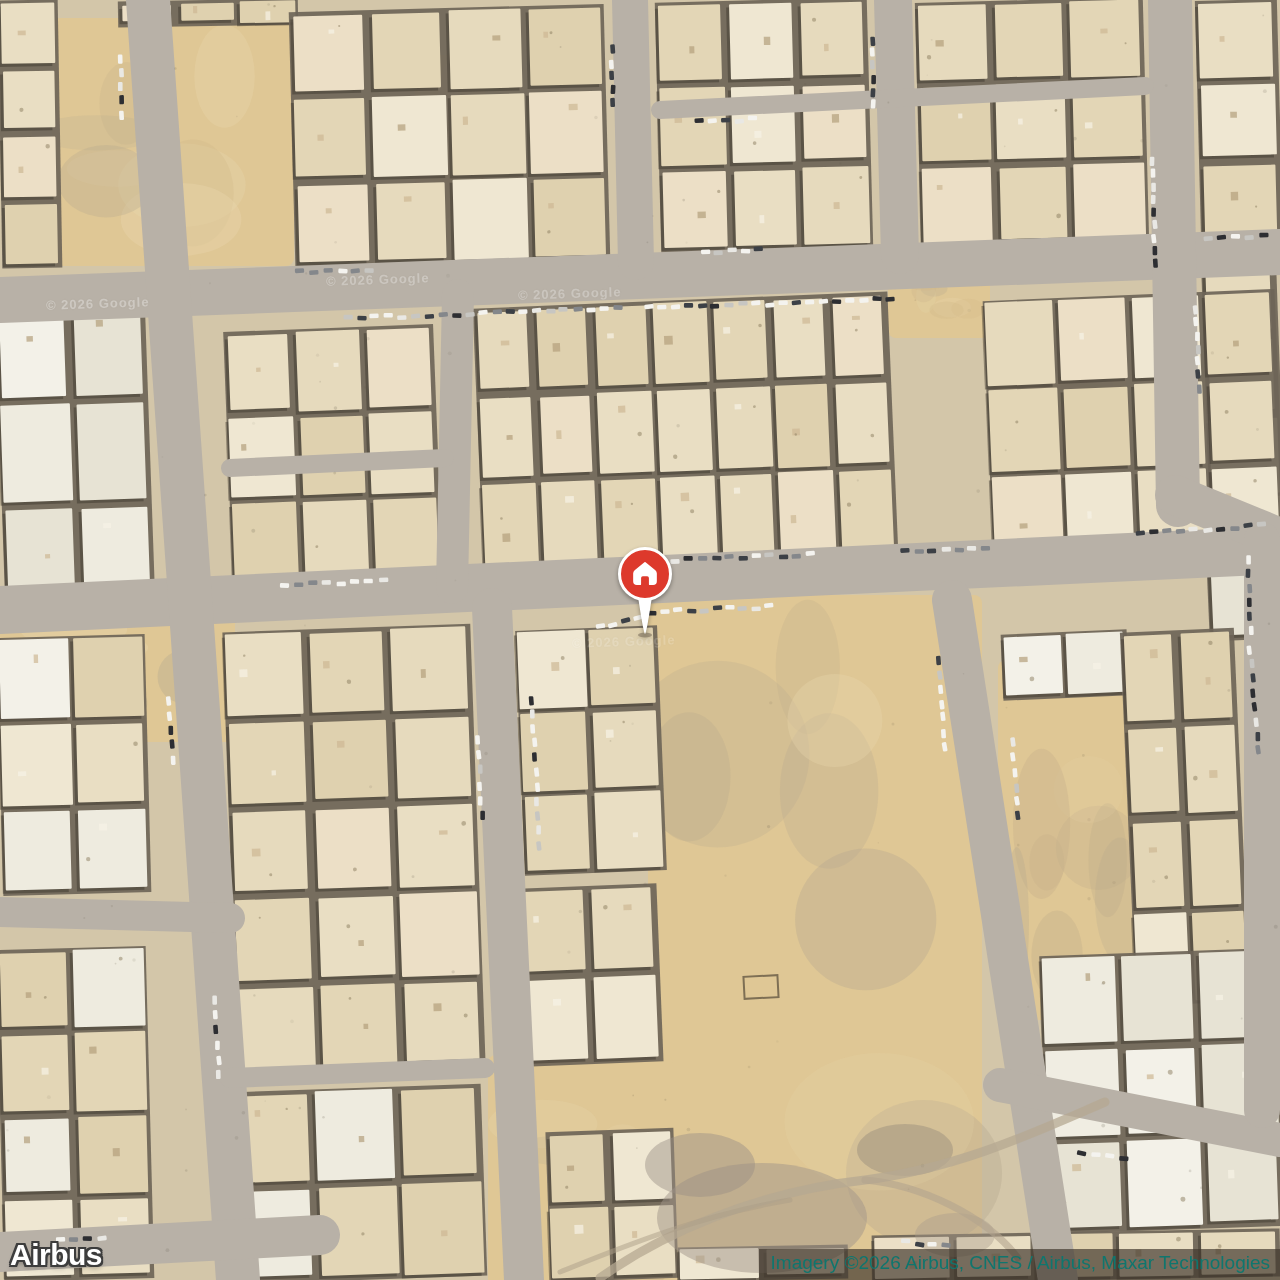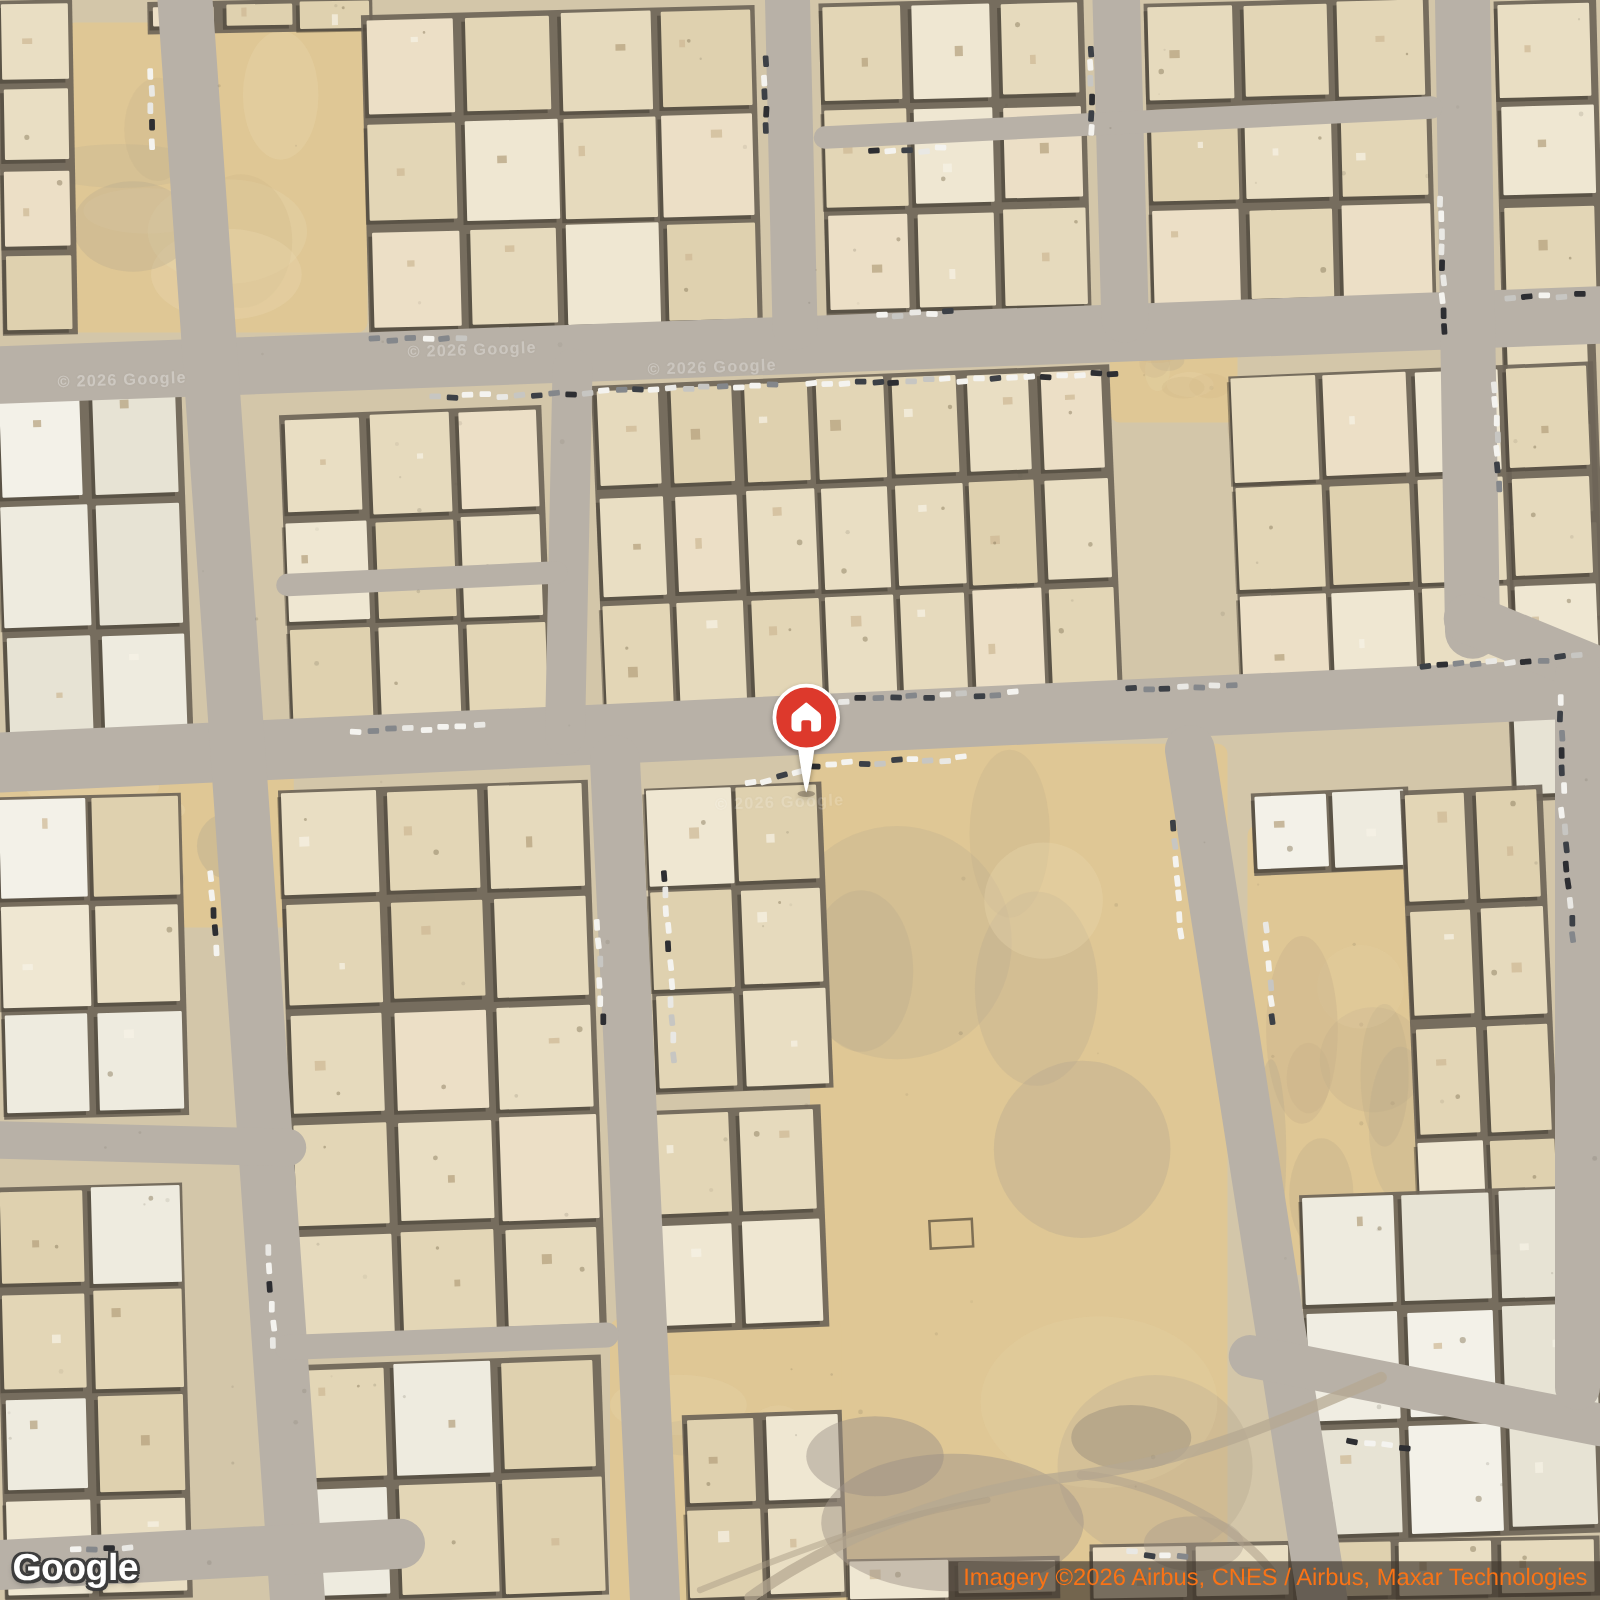--- a/index.html
+++ b/index.html
@@ -9,21 +9,21 @@
   .wm{position:absolute;color:#ffffff;font-size:13px;font-weight:bold;
       letter-spacing:1px;transform:rotate(-2deg);white-space:nowrap;
       text-shadow:0 0 2px rgba(120,110,90,.4);pointer-events:none;}
   #marker{position:absolute;width:60px;height:96px;
           filter:drop-shadow(0 2px 2px rgba(0,0,0,.35));cursor:pointer;}
   #google-logo{position:absolute;left:10px;bottom:8px;font-size:30px;font-weight:700;
       color:#ffffff;letter-spacing:-.5px;cursor:pointer;
       text-shadow:-2px -2px 0 #3d3d3d,2px -2px 0 #3d3d3d,-2px 2px 0 #3d3d3d,
                   2px 2px 0 #3d3d3d,0 -2px 0 #3d3d3d,0 2px 0 #3d3d3d,
                   -2px 0 0 #3d3d3d,2px 0 0 #3d3d3d,0 3px 5px rgba(0,0,0,.35);}
-  #attribution{position:absolute;right:0;bottom:0;font-size:19px;color:#f97316;
+  #attribution{position:absolute;right:0;bottom:0;font-size:19px;color:#0f766e;
       background:rgba(64,54,44,.68);padding:3px 10px 6px 12px;white-space:nowrap;}
 </style>
 </head>
 <body>
 
 <div id="stage">
 
   <svg id="map-svg" viewBox="0 0 1280 1280">
       <rect x="0" y="0" width="1280" height="1280" fill="#d3c6a9"></rect>
       <g>
@@ -1082,17 +1082,17 @@
     <svg viewBox="0 0 60 96" width="60" height="96">
       <ellipse cx="30" cy="89" rx="7" ry="2.5" fill="rgba(60,50,40,.35)"></ellipse>
       <path d="M23,50 C23,50 28,86 30,88 C32,86 37,50 37,50 Z" fill="#ffffff"></path>
       <circle cx="30" cy="28" r="25.5" stroke="#ffffff" stroke-width="3" fill="#dd392c"></circle>
       <g transform="translate(30,29) scale(1.15)">
         <path d="M0,-10.5 L8.5,-3.5 Q9.5,-2.7 9.5,-1.2 L9.5,5.5 Q9.5,8 7,8 L4.2,8 L4.2,2.5 Q4.2,0.2 1.9,0.2 L-1.9,0.2 Q-4.2,0.2 -4.2,2.5 L-4.2,8 L-7,8 Q-9.5,8 -9.5,5.5 L-9.5,-1.2 Q-9.5,-2.7 -8.5,-3.5 Z" fill="#ffffff" stroke="#ffffff" stroke-width="1.6" stroke-linejoin="round"></path>
       </g>
     </svg>
   </div>
 
-  <div id="google-logo">Google</div>
+  <div id="google-logo">Airbus</div>
 
   <div id="attribution">Imagery ©2026 Airbus, CNES / Airbus, Maxar Technologies</div>
 
 </div>
 
 </body></html>

